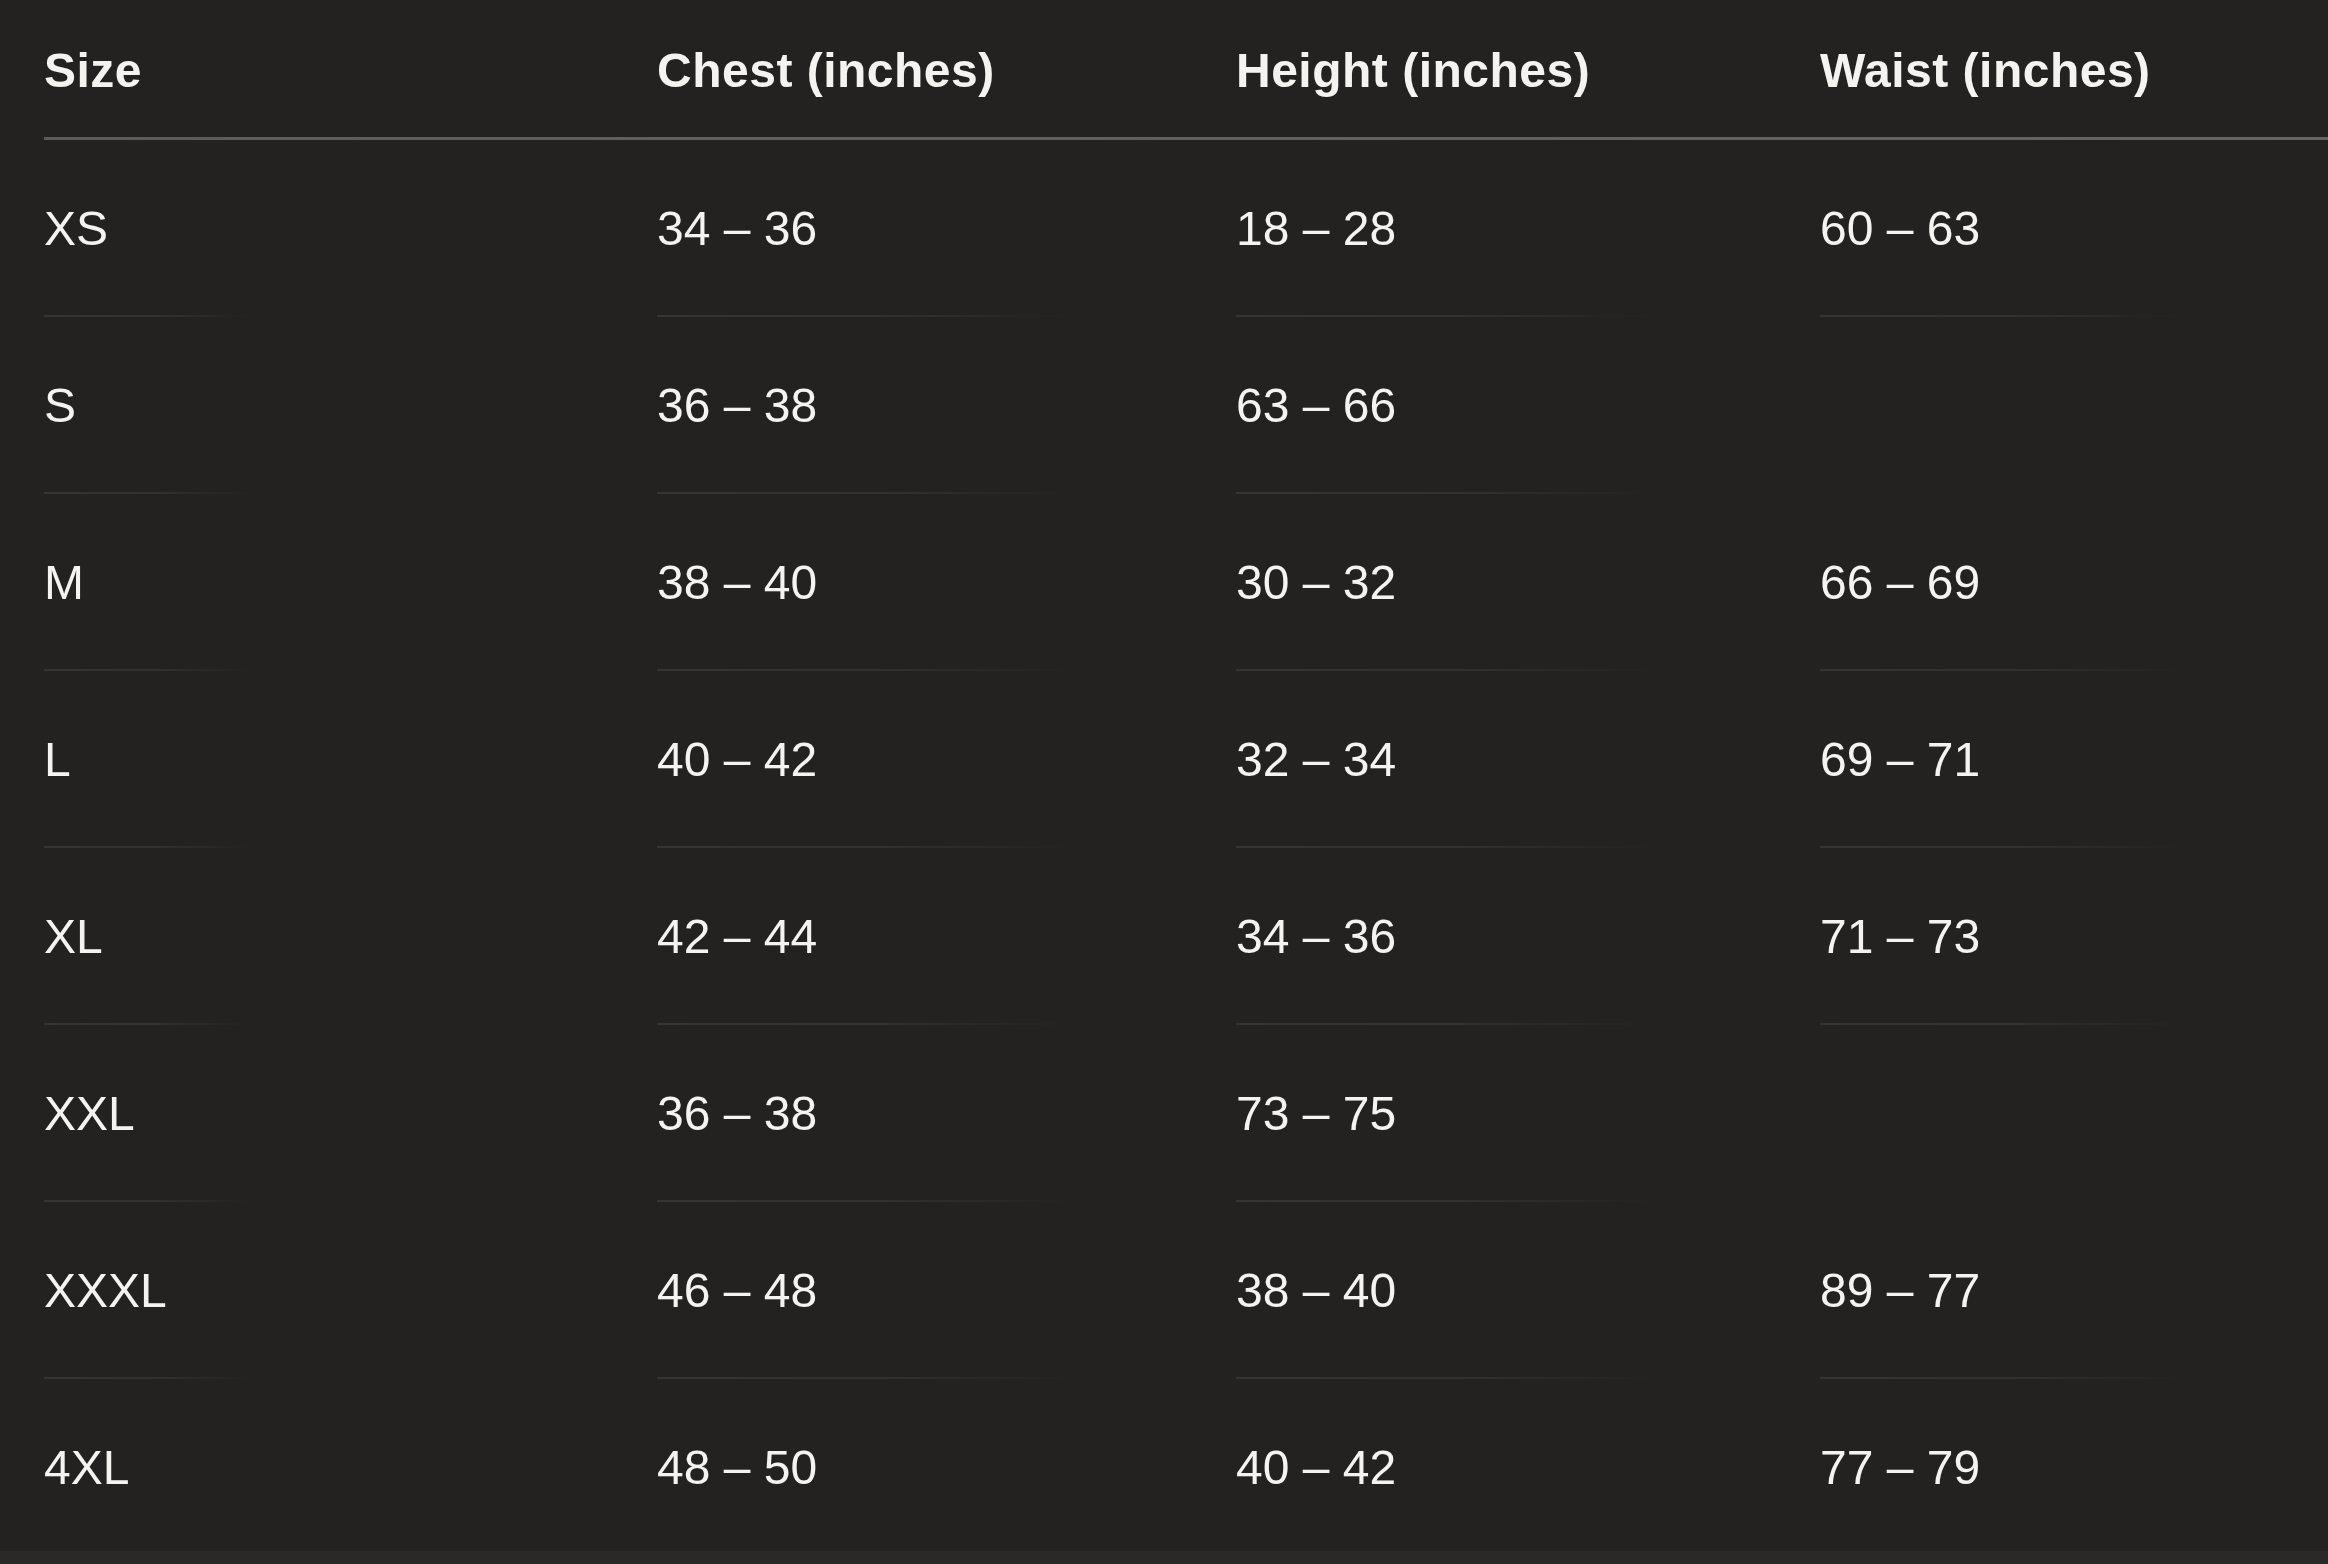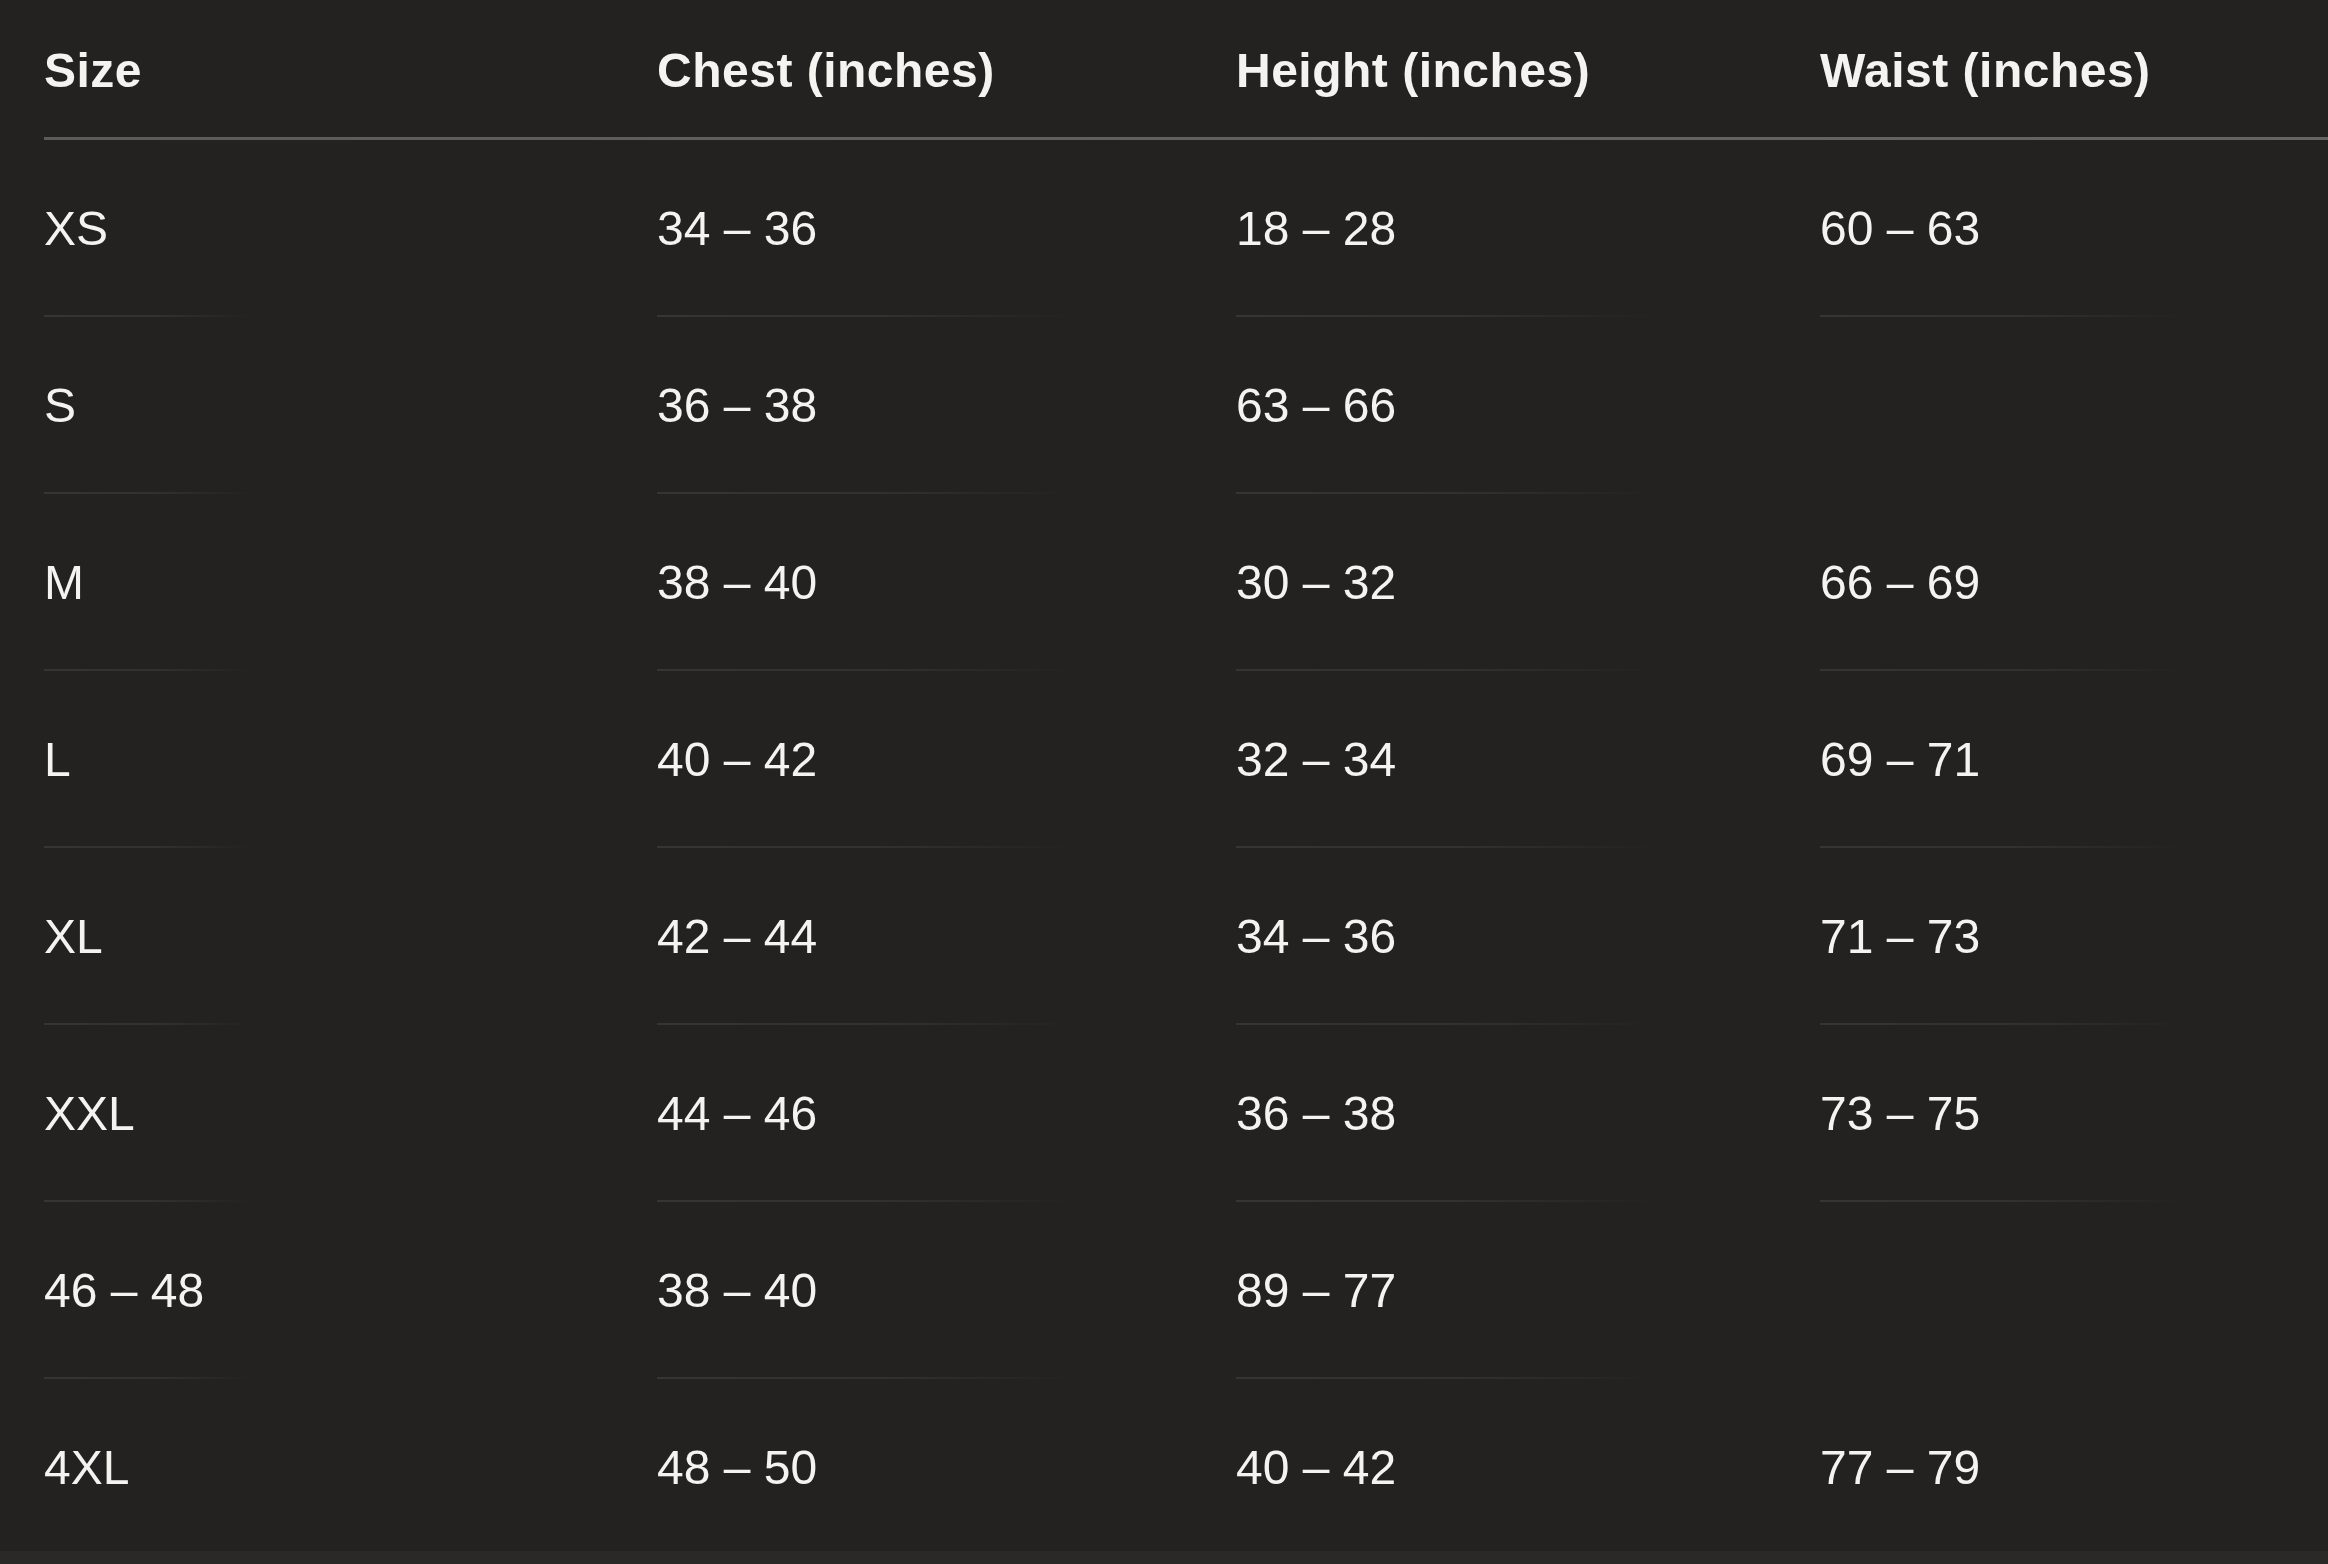--- a/index.html
+++ b/index.html
@@ -117,26 +117,26 @@
 
   <div class="row data">
     <div class="cell">XL</div>
     <div class="cell">42 – 44</div>
     <div class="cell">34 – 36</div>
     <div class="cell">71 – 73</div>
   </div>
 
   <div class="row data">
     <div class="cell">XXL</div>
-    <div class="cell">44 – 46</div>
     <div class="cell">36 – 38</div>
     <div class="cell">73 – 75</div>
   </div>
 
   <div class="row data">
+    <div class="cell">XXXL</div>
     <div class="cell">46 – 48</div>
     <div class="cell">38 – 40</div>
     <div class="cell">89 – 77</div>
   </div>
 
   <div class="row data">
     <div class="cell">4XL</div>
     <div class="cell">48 – 50</div>
     <div class="cell">40 – 42</div>
     <div class="cell">77 – 79</div>

